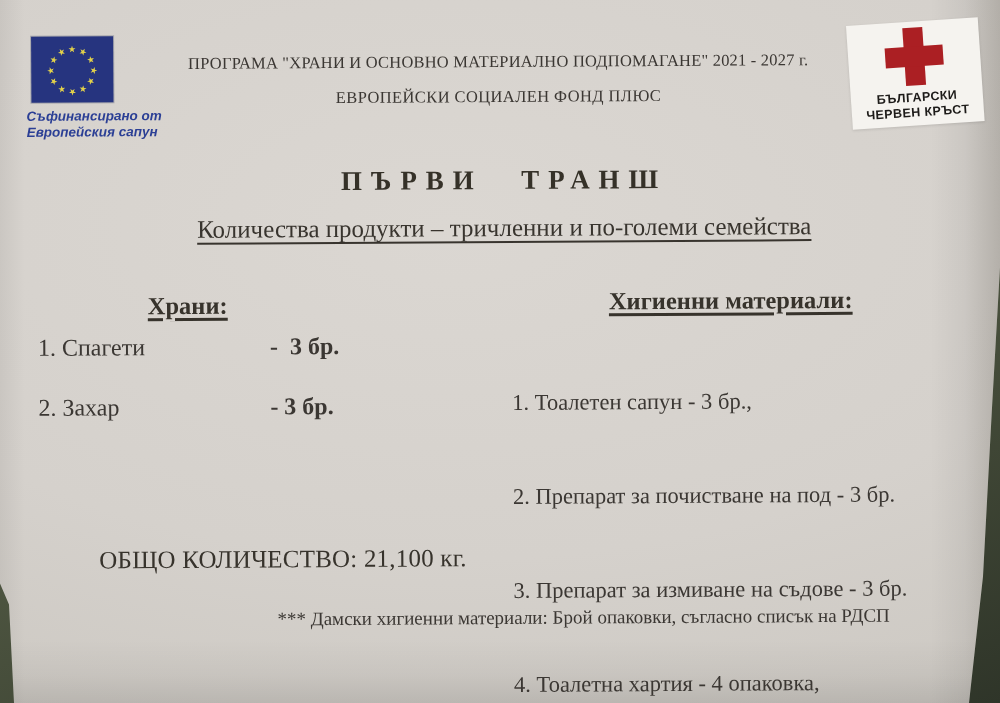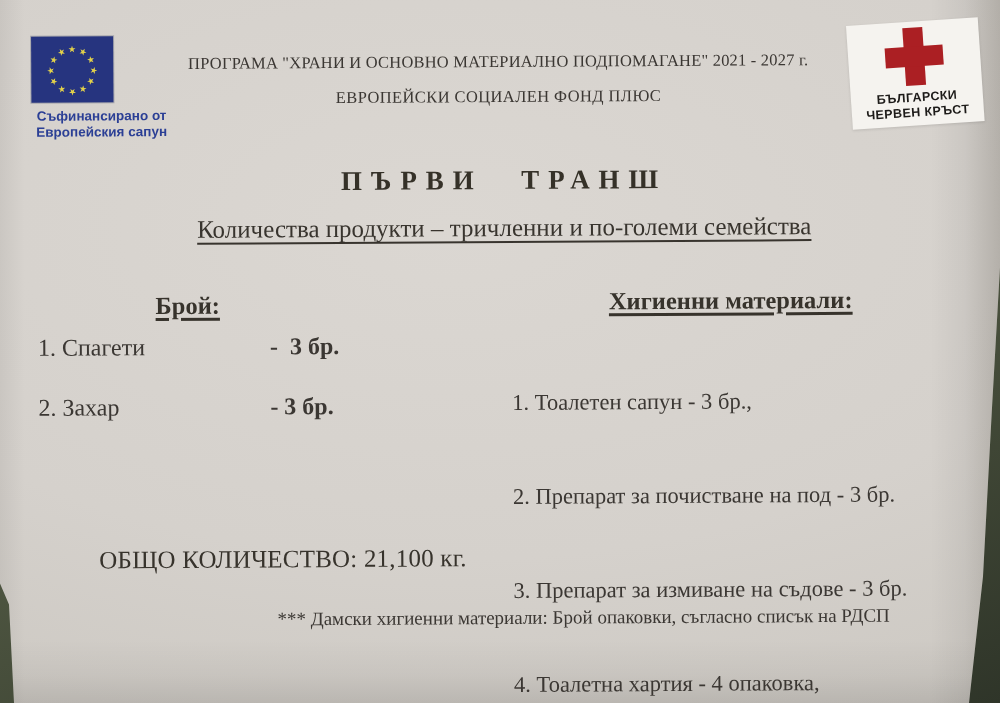--- a/index.html
+++ b/index.html
@@ -20,23 +20,23 @@
       radial-gradient(130% 95% at 45% 32%,#dbd7d2 0%,#d5d1cc 50%,#cdc9c3 80%,#c2beb8 100%);
   }
   .content{position:absolute;inset:0;transform:rotate(-0.35deg);color:#3b3733;}
 
   
   .eu-logo{position:absolute;left:28px;top:34px;width:160px;}
   .eu-flag{position:relative;width:82px;height:66px;margin-left:5px;
     background:#26347f;box-shadow:0 0 0 1px rgba(20,30,70,0.25);}
   .eu-star{position:absolute;left:50%;top:52%;font-size:9px;line-height:9px;color:#e3d24a;
     font-family:"DejaVu Sans",sans-serif;}
-  .eu-caption{margin-top:6px;width:150px;text-align:center;
+  .eu-caption{margin-top:6px;width:150px;
     font-family:"Liberation Sans","DejaVu Sans",sans-serif;
-    font-weight:bold;font-size:13.5px;line-height:16px;color:#2b3f95;}
+    font-weight:bold;font-size:13.5px;line-height:16px;color:#2b3f95;font-style:italic;}
 
   
   .program{position:absolute;left:170px;top:52px;width:660px;text-align:center;}
   .program-line1{font-size:16.5px;letter-spacing:0.2px;}
   .program-line2{margin-top:15px;font-size:16.5px;letter-spacing:0.4px;}
 
   
   .brc-card{position:absolute;left:851px;top:24px;width:132px;height:104px;
     background:#f5f3ef;transform:rotate(-3.5deg);
     box-shadow:0 1px 3px rgba(0,0,0,0.12);
@@ -105,21 +105,21 @@
         </div>
       </div>
 
       <div class="doc-title">ПЪРВИ ТРАНШ</div>
       <div class="doc-subtitle">
         <span>Количества продукти – тричленни и по-големи семейства</span>
       </div>
 
       <div class="col-food">
         <div class="col-heading food-heading">
-          <span>Брой:</span>
+          <span>Храни:</span>
         </div>
         <div class="food-items">
           <div class="food-row">
             <span class="food-name">1. Спагети</span>
             <span class="food-qty">-  3 бр.</span>
           </div>
           <div class="food-row">
             <span class="food-name">2. Захар</span>
             <span class="food-qty">- 3 бр.</span>
           </div>

